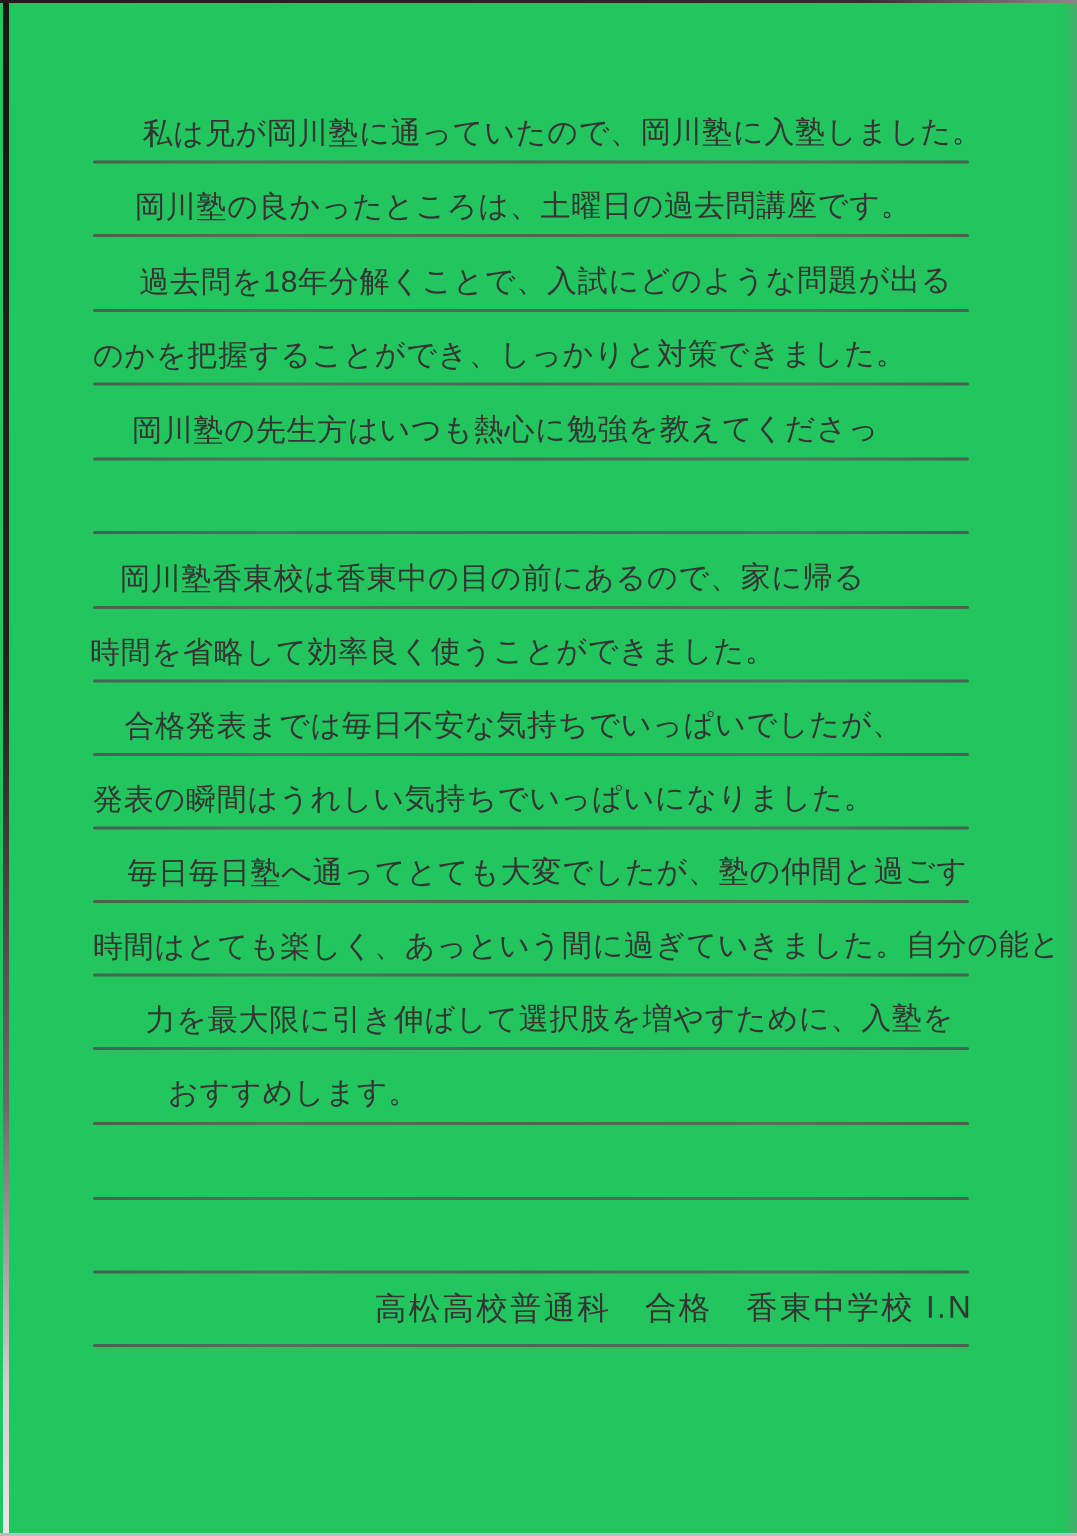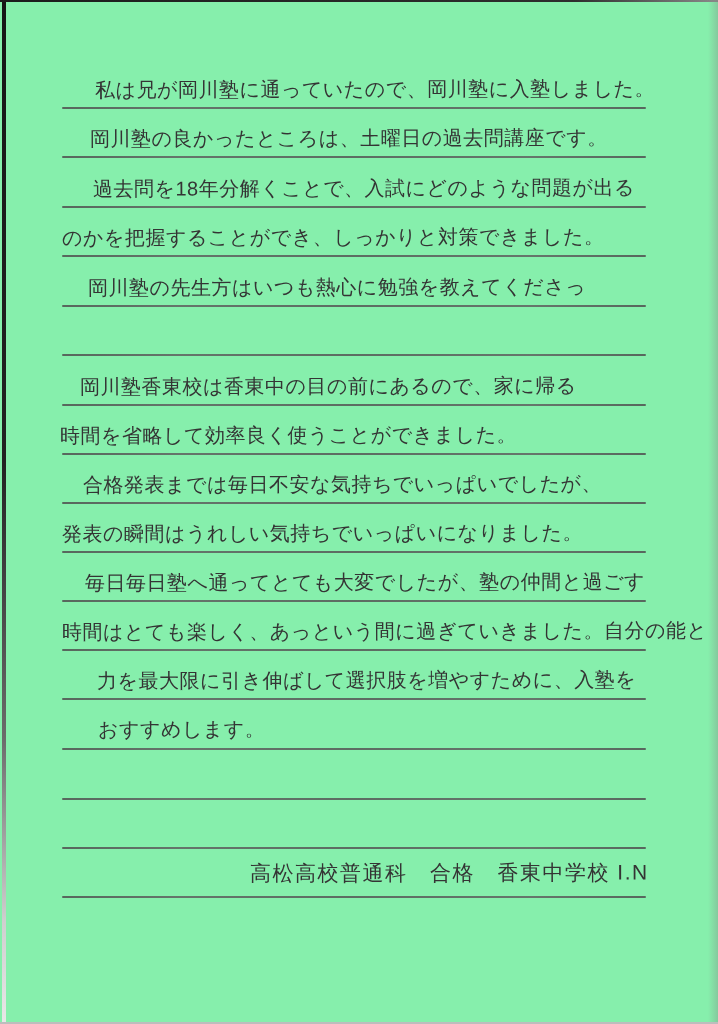--- a/index.html
+++ b/index.html
@@ -5,21 +5,21 @@
   html, body {
     margin: 0;
     padding: 0;
     background: #ffffff;
     font-family: "Liberation Sans", "DejaVu Sans", sans-serif;
   }
   .page {
     position: relative;
     width: 718px;
     height: 1024px;
-    background: #86efac;
+    background: #22c55e;
     overflow: hidden;
   }
   
   .edge-left {
     position: absolute;
     left: 2px; top: 0;
     width: 4px; height: 100%;
     background: linear-gradient(180deg, #161616 0%, #222222 45%, #6b6b6b 72%, #cfcfcf 90%, #e8e8e8 100%);
   }
   .edge-top {
@@ -99,17 +99,17 @@
   <div class="hand" style="top:173px; left:93px">過去問を18年分解くことで、入試にどのような問題が出る</div>
   <div class="hand" style="top:222px; left:62px">のかを把握することができ、しっかりと対策できました。</div>
   <div class="hand" style="top:272px; left:88px">岡川塾の先生方はいつも熱心に勉強を教えてくださっ</div>
   <div class="hand" style="top:371px; left:80px">岡川塾香東校は香東中の目の前にあるので、家に帰る</div>
   <div class="hand" style="top:420px; left:60px">時間を省略して効率良く使うことができました。</div>
   <div class="hand" style="top:469px; left:83px">合格発表までは毎日不安な気持ちでいっぱいでしたが、</div>
   <div class="hand" style="top:518px; left:62px">発表の瞬間はうれしい気持ちでいっぱいになりました。</div>
   <div class="hand" style="top:567px; left:85px">毎日毎日塾へ通ってとても大変でしたが、塾の仲間と過ごす</div>
   <div class="hand" style="top:616px; left:62px">時間はとても楽しく、あっという間に過ぎていきました。自分の能と</div>
   <div class="hand" style="top:665px; left:97px">力を最大限に引き伸ばして選択肢を増やすために、入塾を</div>
-  <div class="hand" style="top:714px; left:98px">おすすめします。</div>
+  <div class="hand" style="top:714px; left:112px">おすすめします。</div>
 
   <div class="hand sig" style="top:858px; left:250px">高松高校普通科　合格　香東中学校 I.N</div>
 
 </div>
 
 </body></html>

